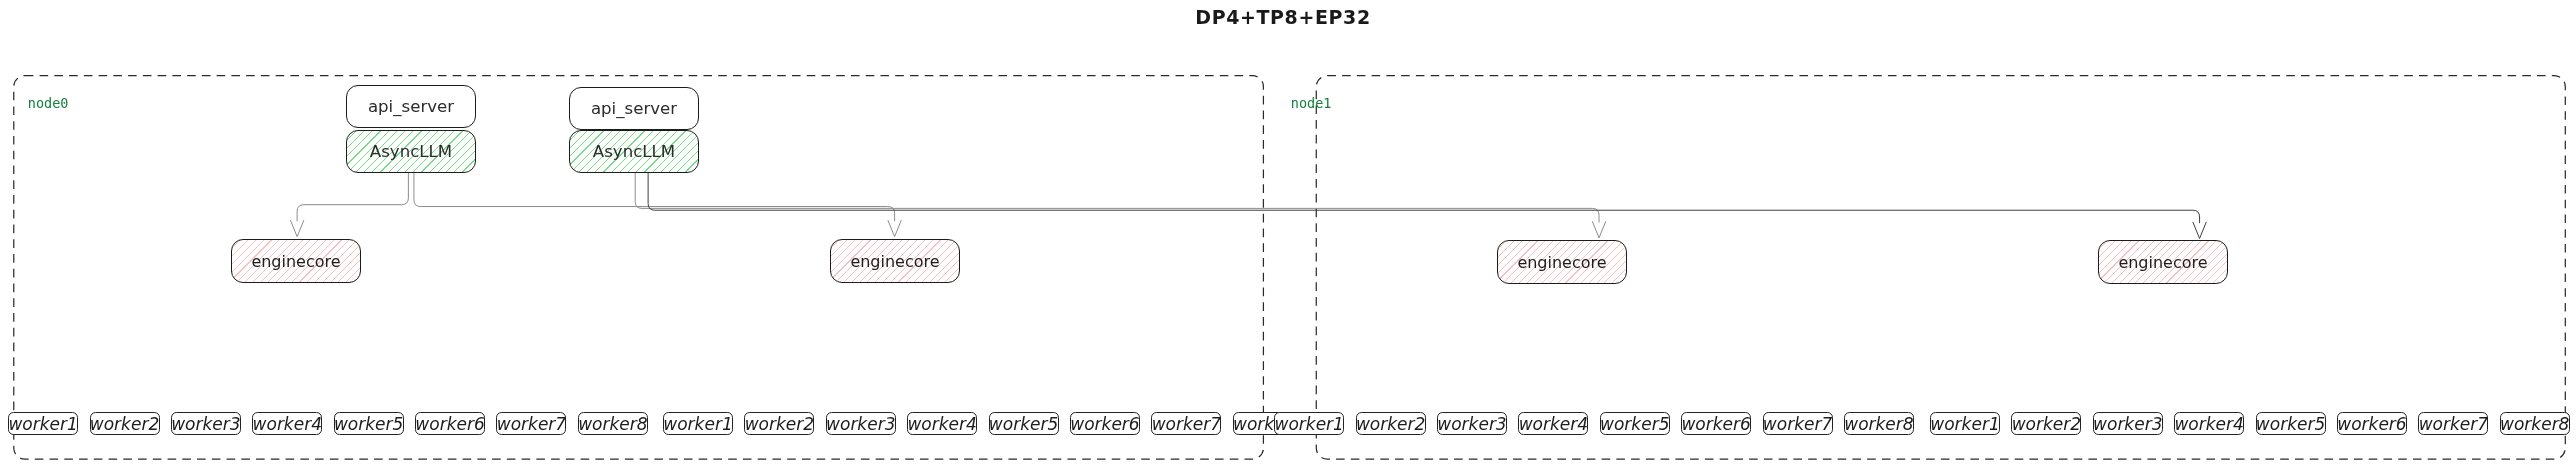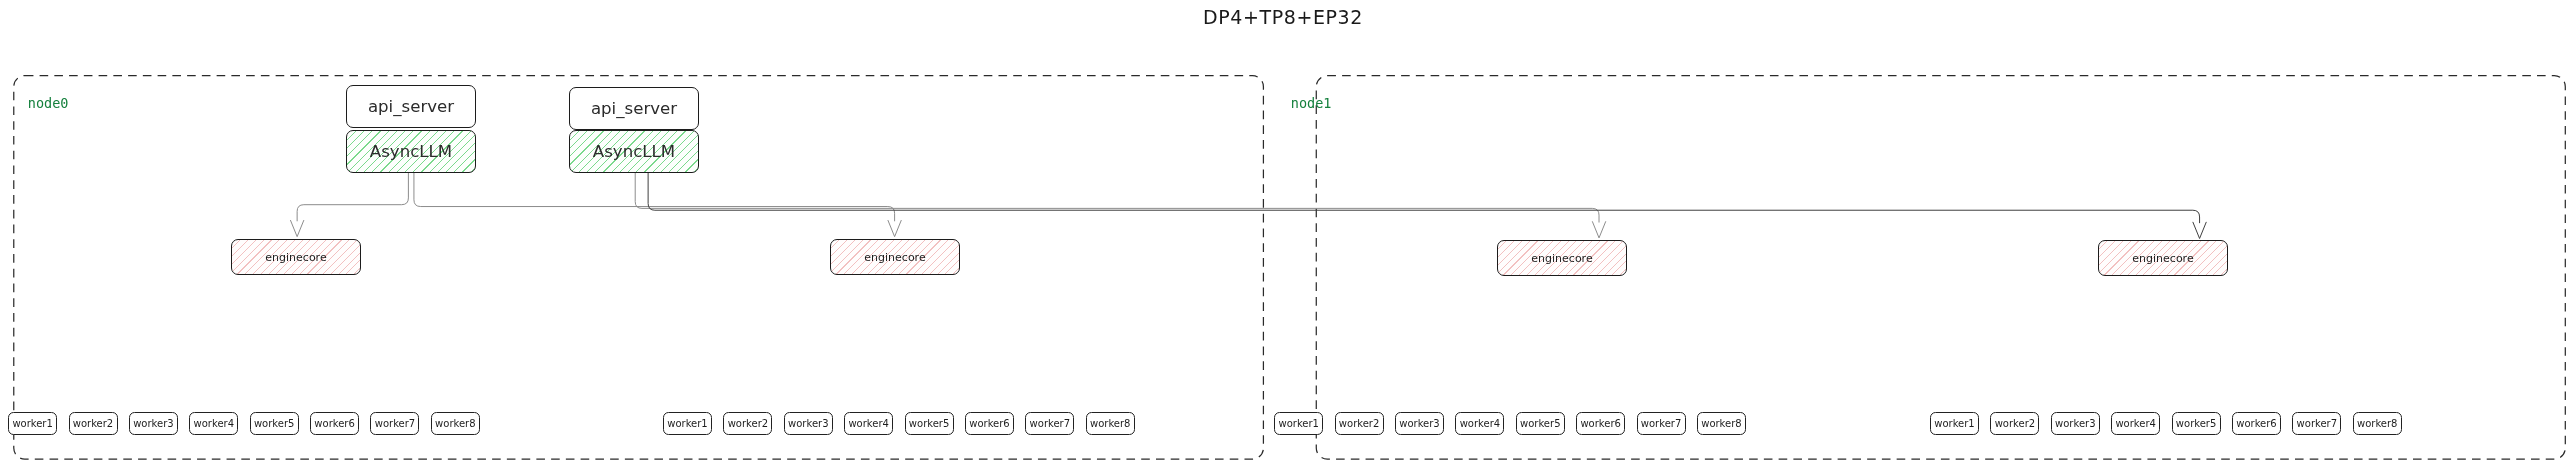--- a/index.html
+++ b/index.html
@@ -15,21 +15,21 @@
     background:#ffffff;
     font-family:"DejaVu Sans", sans-serif;
     color:var(--ink);
     overflow:hidden;
   }
   .title{
     position:absolute;
     left:1283px;top:6.2px;
     transform:translateX(-50%);
     font-size:19px;
-    font-weight:400;
+    font-weight:700;
     letter-spacing:0.6px;
     color:#1a1a1a;
     white-space:nowrap;
     text-align:center;
   }
   .edges{
     position:absolute;left:0;top:0;width:2576px;height:469px;
     pointer-events:none;
   }
   .node{
@@ -42,56 +42,57 @@
     left:14.8px;top:18.5px;
     font-family:"DejaVu Sans Mono", monospace;
     font-size:13.5px;
     color:#15803d;
     white-space:nowrap;
   }
   .box{
     position:absolute;
     box-sizing:border-box;
     border:1.5px solid var(--border);
-    border-radius:7px;
+    border-radius:12px;
     background:#ffffff;
     display:flex;align-items:center;justify-content:center;
     white-space:nowrap;
   }
   .stack-box{width:130px;height:43px;font-size:16.6px;color:#2b2b2b;}
   .green{
     background-color:#fcfffc;
     background-image:repeating-linear-gradient(135deg,
       var(--green-hatch) 0px, var(--green-hatch) 0.9px,
       transparent 0.9px, transparent 5.8px);
   }
   .enginecore{
-    width:130px;height:36px;top:163px;
-    font-size:11px;color:#1d1d1d;
+    width:130px;height:44px;top:163px;
+    font-size:16px;color:#1d1d1d;
     background-color:#fffdfd;
     background-image:repeating-linear-gradient(135deg,
       rgba(232,144,144,0.55) 0px, rgba(232,144,144,0.55) 0.8px,
       transparent 0.8px, transparent 5.5px);
   }
   .worker-row{
     position:absolute;
     top:336px;
     display:flex;
     column-gap:11.4px;
   }
   .worker{
     box-sizing:border-box;
-    width:49px;height:23.4px;
+    width:70px;height:23.4px;
     border:1.2px solid #222;
     border-radius:5.5px;
     background:#fff;
     display:flex;align-items:center;justify-content:center;
-    font-size:10px;
+    font-size:17px;
     color:#1d1d1d;
     white-space:nowrap;
+    font-style:italic;
   }
 </style>
 </head>
 <body>
 
 <div class="canvas">
 
   <div class="title">DP4+TP8+EP32</div>
 
   <svg class="edges" viewBox="0 0 4188 763">

